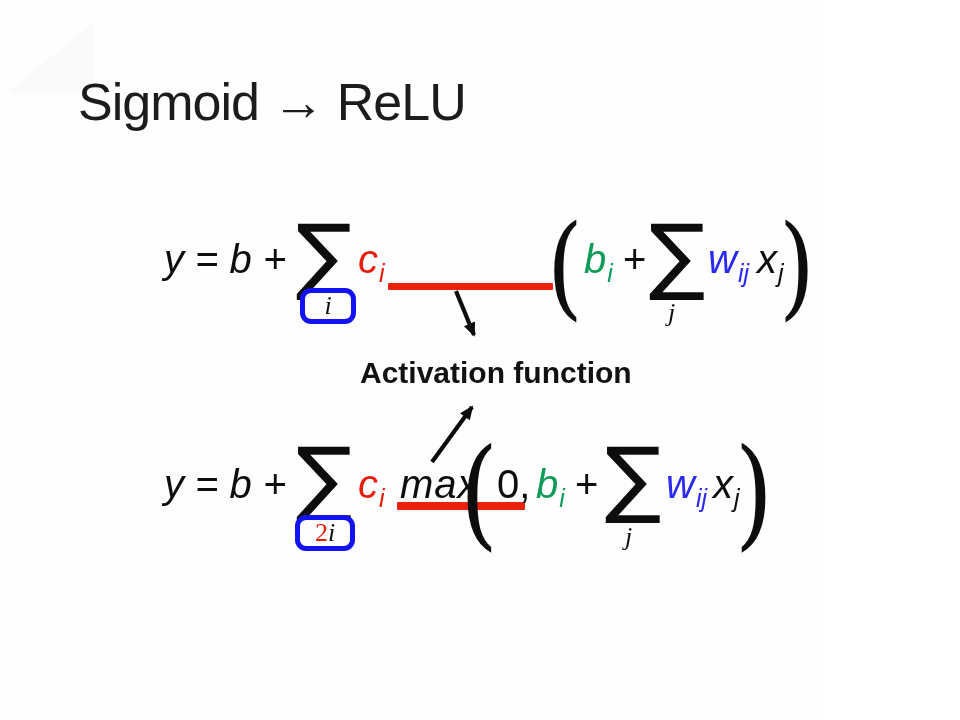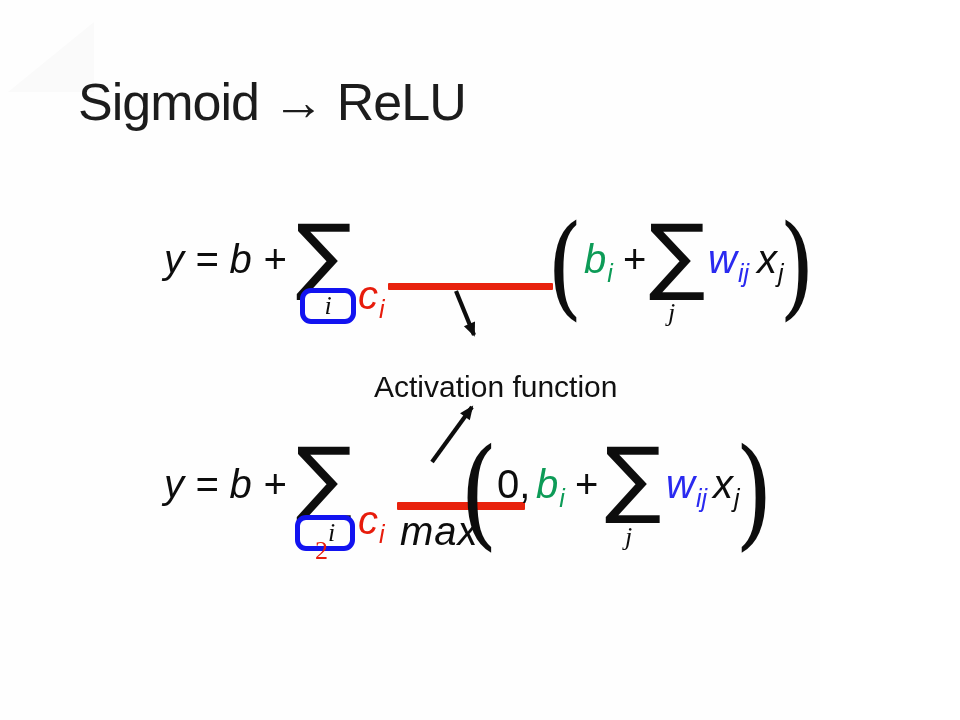--- a/index.html
+++ b/index.html
@@ -31,21 +31,21 @@
     color:#1C1C1C;white-space:nowrap;
   }
   .formula{position:absolute;inset:0;pointer-events:none;}
   .math{
     position:absolute;font-family:Liberation Sans, sans-serif;
     font-style:italic;font-size:40px;line-height:1;color:var(--ink);
     white-space:nowrap;
   }
   .upright{font-style:normal;}
   .sub{font-size:25px;vertical-align:-9px;margin-left:1px;}
-  .red{color:var(--red);margin-top:36px;}
+  .red{color:var(--red);}
   .green{color:var(--green);}
   .blue{color:var(--blue);}
   .func{letter-spacing:1px;}
   .sum{
     position:absolute;width:54px;height:74px;
     display:flex;align-items:center;justify-content:center;
   }
   .sigma{
     font-family:"DejaVu Sans",sans-serif;font-style:normal;
     font-size:84px;line-height:1;color:var(--ink);
@@ -58,23 +58,23 @@
   .idx-j{
     position:absolute;font-style:italic;font-size:26px;line-height:1;color:var(--ink);
   }
   .uline{position:absolute;background:var(--uline);border-radius:1px;}
   .paren{
     position:absolute;display:flex;align-items:center;justify-content:center;
     font-family:"DejaVu Serif",serif;font-style:normal;line-height:0;
     color:var(--ink);transform:scaleX(0.82);
   }
   .annotation{
-    position:absolute;left:360px;top:356px;margin:14px;
+    position:absolute;left:360px;top:356px;margin:0;
     font-family:"Liberation Sans","DejaVu Sans",sans-serif;
-    font-weight:400;font-size:30px;line-height:1.1;color:#111;white-space:nowrap;
+    font-weight:700;font-size:30px;line-height:1.1;color:#111;white-space:nowrap;
   }
   .arrows{position:absolute;left:0;top:0;width:960px;height:720px;pointer-events:none;}
 </style>
 </head>
 <body>
 
 <div class="slide">
 
   <div class="corner-artifact"></div>
 
@@ -127,21 +127,21 @@
       <span class="sigma">∑</span>
     </div>
     <div class="idx-box" style="left:295px;top:515px;width:50px;height:26px;">
       <span class="red upright">2</span>
         <span>i</span>
     </div>
 
     <span class="math red" style="left:358px;top:464px;"><span>c</span><span class="sub">i</span></span>
 
     <div class="uline" style="left:397px;top:502px;width:128px;height:8px;"></div>
-    <span class="math func" style="left:400px;top:464px;margin-top:47px;">max</span>
+    <span class="math func" style="left:400px;top:464px;">max</span>
 
     <div class="paren" style="left:466px;top:436px;width:26px;height:114px;font-size:120px;">
       <span>(</span>
     </div>
 
     <span class="math upright" style="left:497px;top:464px;">0,</span>
 
     <span class="math green" style="left:536px;top:464px;"><span>b</span><span class="sub">i</span></span>
 
     <span class="math upright" style="left:575px;top:464px;">+</span>

